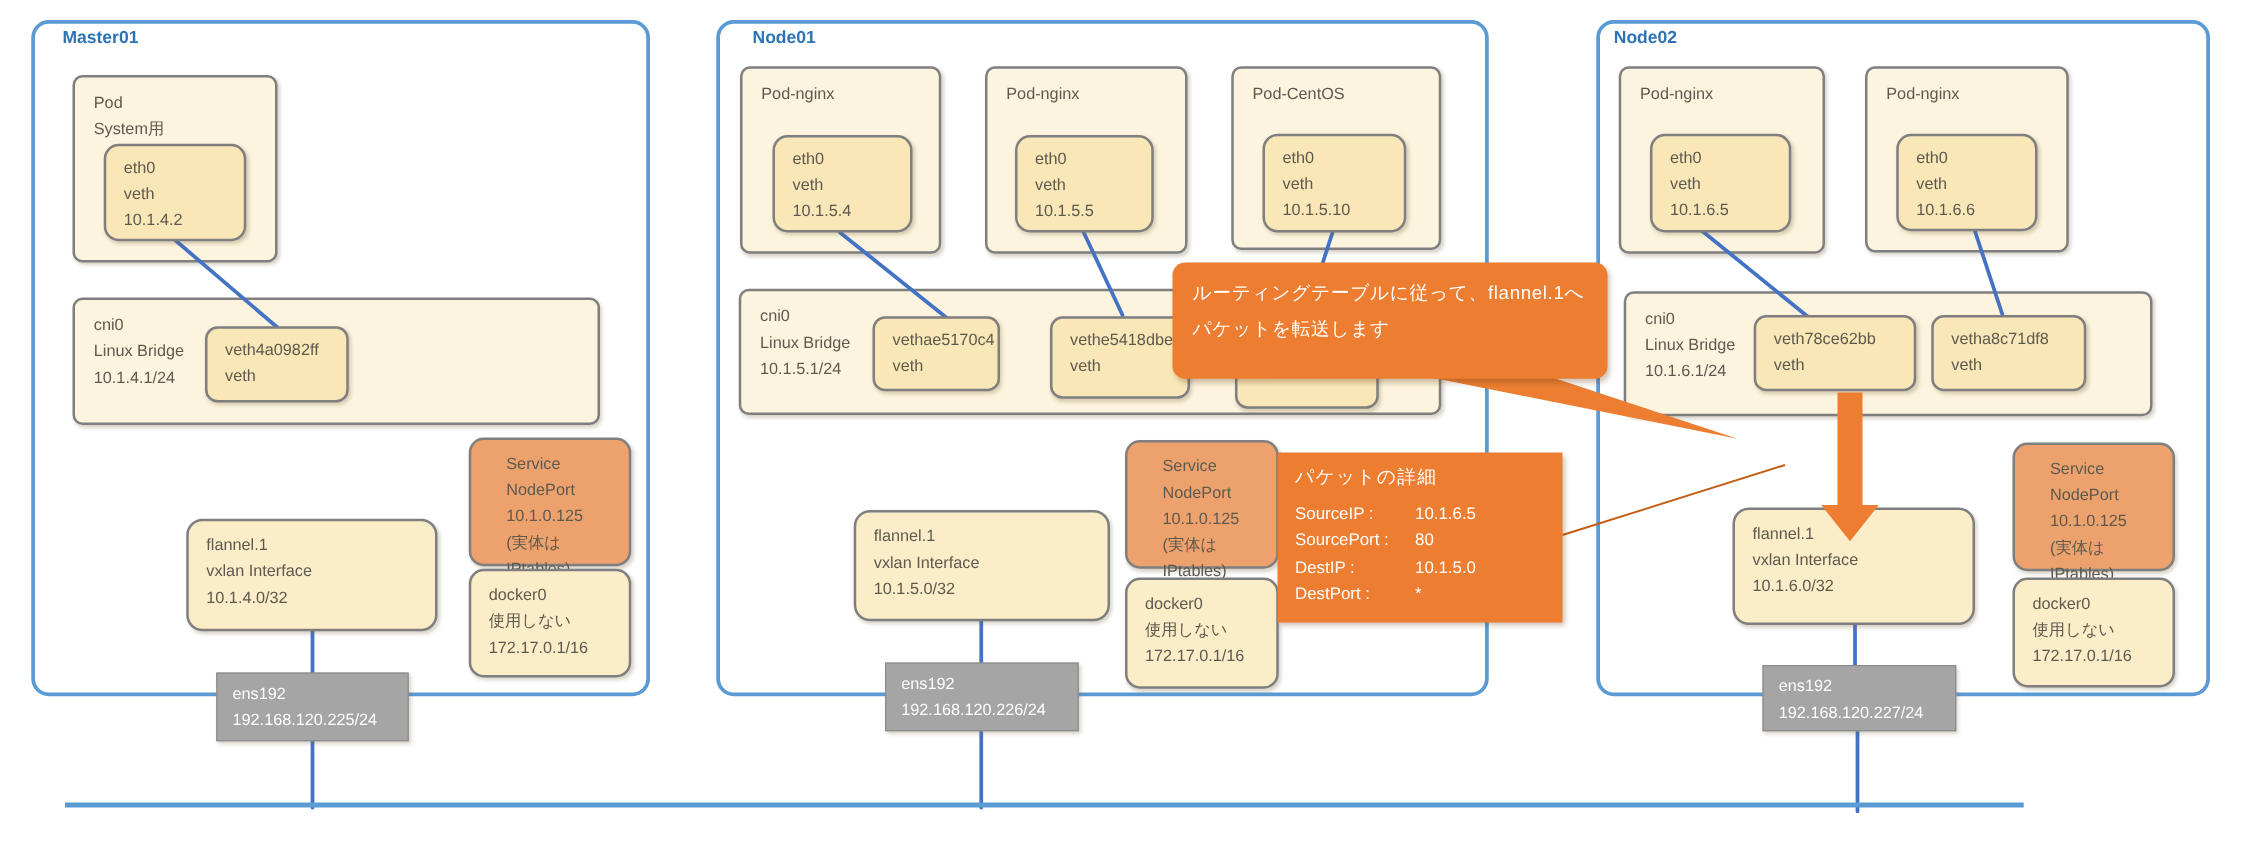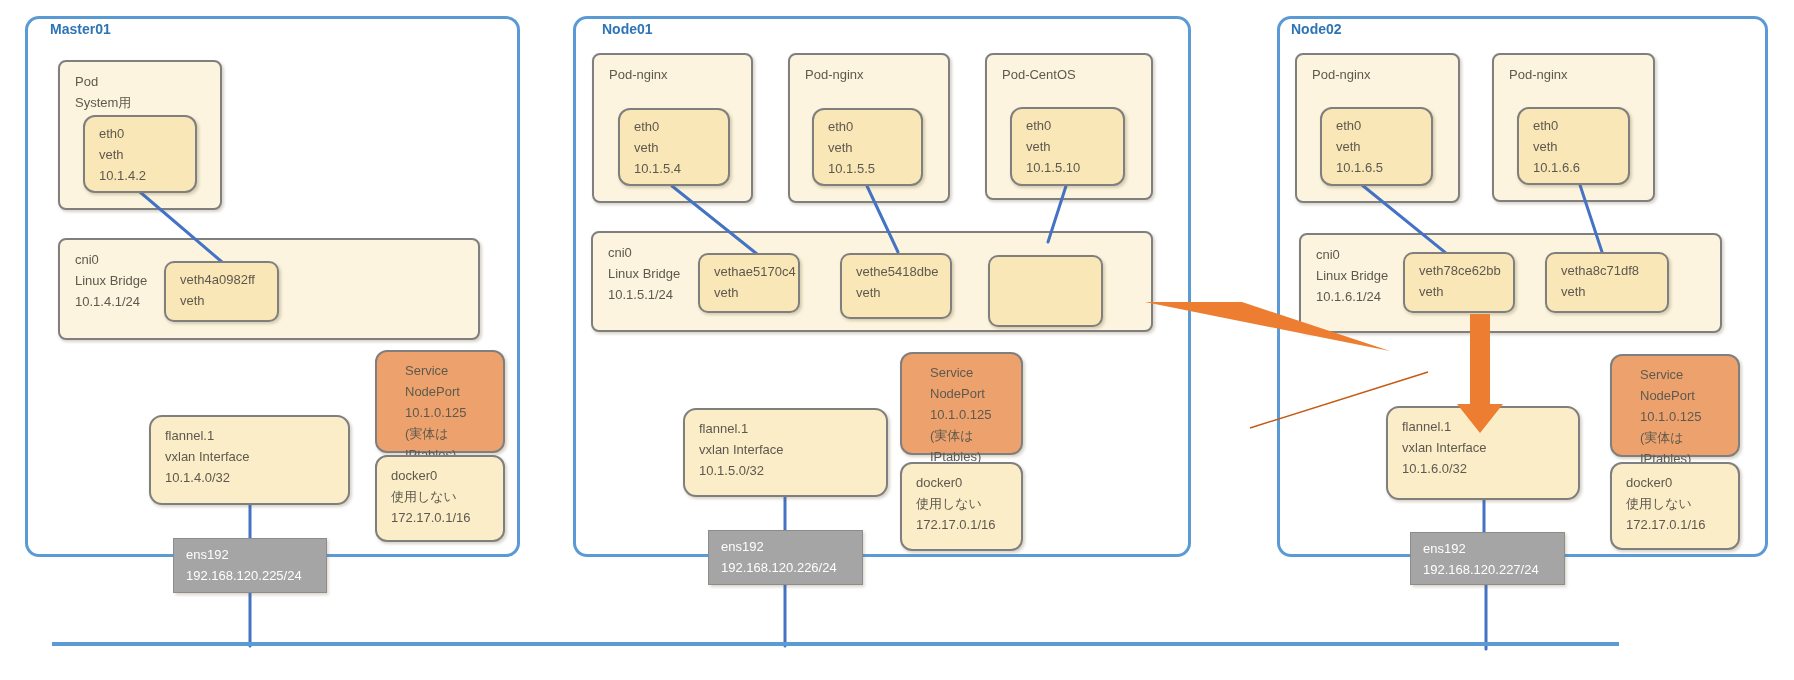--- a/index.html
+++ b/index.html
@@ -124,21 +124,21 @@
 172.17.0.1/16</div>
   <div class="box ens" style="left:708px;top:530px;width:155px;height:55px">ens192
 192.168.120.226/24</div>
 
   <div class="box cream2" style="left:1320px;top:107px;width:113px;height:79px">eth0
 veth
 10.1.6.5</div>
   <div class="box cream2" style="left:1517px;top:107px;width:113px;height:78px">eth0
 veth
 10.1.6.6</div>
-  <div class="box cream2" style="left:1403px;top:252px;width:112px;height:61px;border-radius:10px">veth78ce62bb
+  <div class="box cream2" style="left:1403px;top:252px;width:130px;height:61px;border-radius:10px">veth78ce62bb
 veth</div>
   <div class="box cream2" style="left:1545px;top:252px;width:124px;height:61px;border-radius:10px">vetha8c71df8
 veth</div>
   <div class="box cream3" style="left:1386px;top:406px;width:194px;height:94px">flannel.1
 vxlan Interface
 10.1.6.0/32</div>
   <div class="box svc" style="left:1610px;top:354px;width:130px;height:103px">Service
 NodePort
 10.1.0.125
 (実体はIPtables)</div>
@@ -150,15 +150,31 @@
 
   <svg id="orange" class="svglayer" viewBox="0 0 1794 680">
     <polygon points="1145,302 1242,302 1390,351" fill="#EC7D31"></polygon>
     <line x1="1250" y1="428" x2="1428" y2="372" stroke="#C55A11" stroke-width="1.5"></line>
     <g fill="#EC7D31">
       <rect x="1470" y="314" width="20" height="92"></rect>
       <polygon points="1457,404 1503,404 1480,433"></polygon>
     </g>
   </svg>
 
+  <div class="callout">ルーティングテーブルに従って、flannel.1へパケットを転送します</div>
 
+  <div class="packet">
+    <div class="ttl">パケットの詳細</div>
+    <div class="row">
+      <span class="lbl">SourceIP :</span><span>10.1.6.5</span>
+    </div>
+    <div class="row">
+      <span class="lbl">SourcePort :</span><span>80</span>
+    </div>
+    <div class="row">
+      <span class="lbl">DestIP :</span><span>10.1.5.0</span>
+    </div>
+    <div class="row">
+      <span class="lbl">DestPort :</span><span>*</span>
+    </div>
+  </div>
 
 </div>
 
 </body></html>

